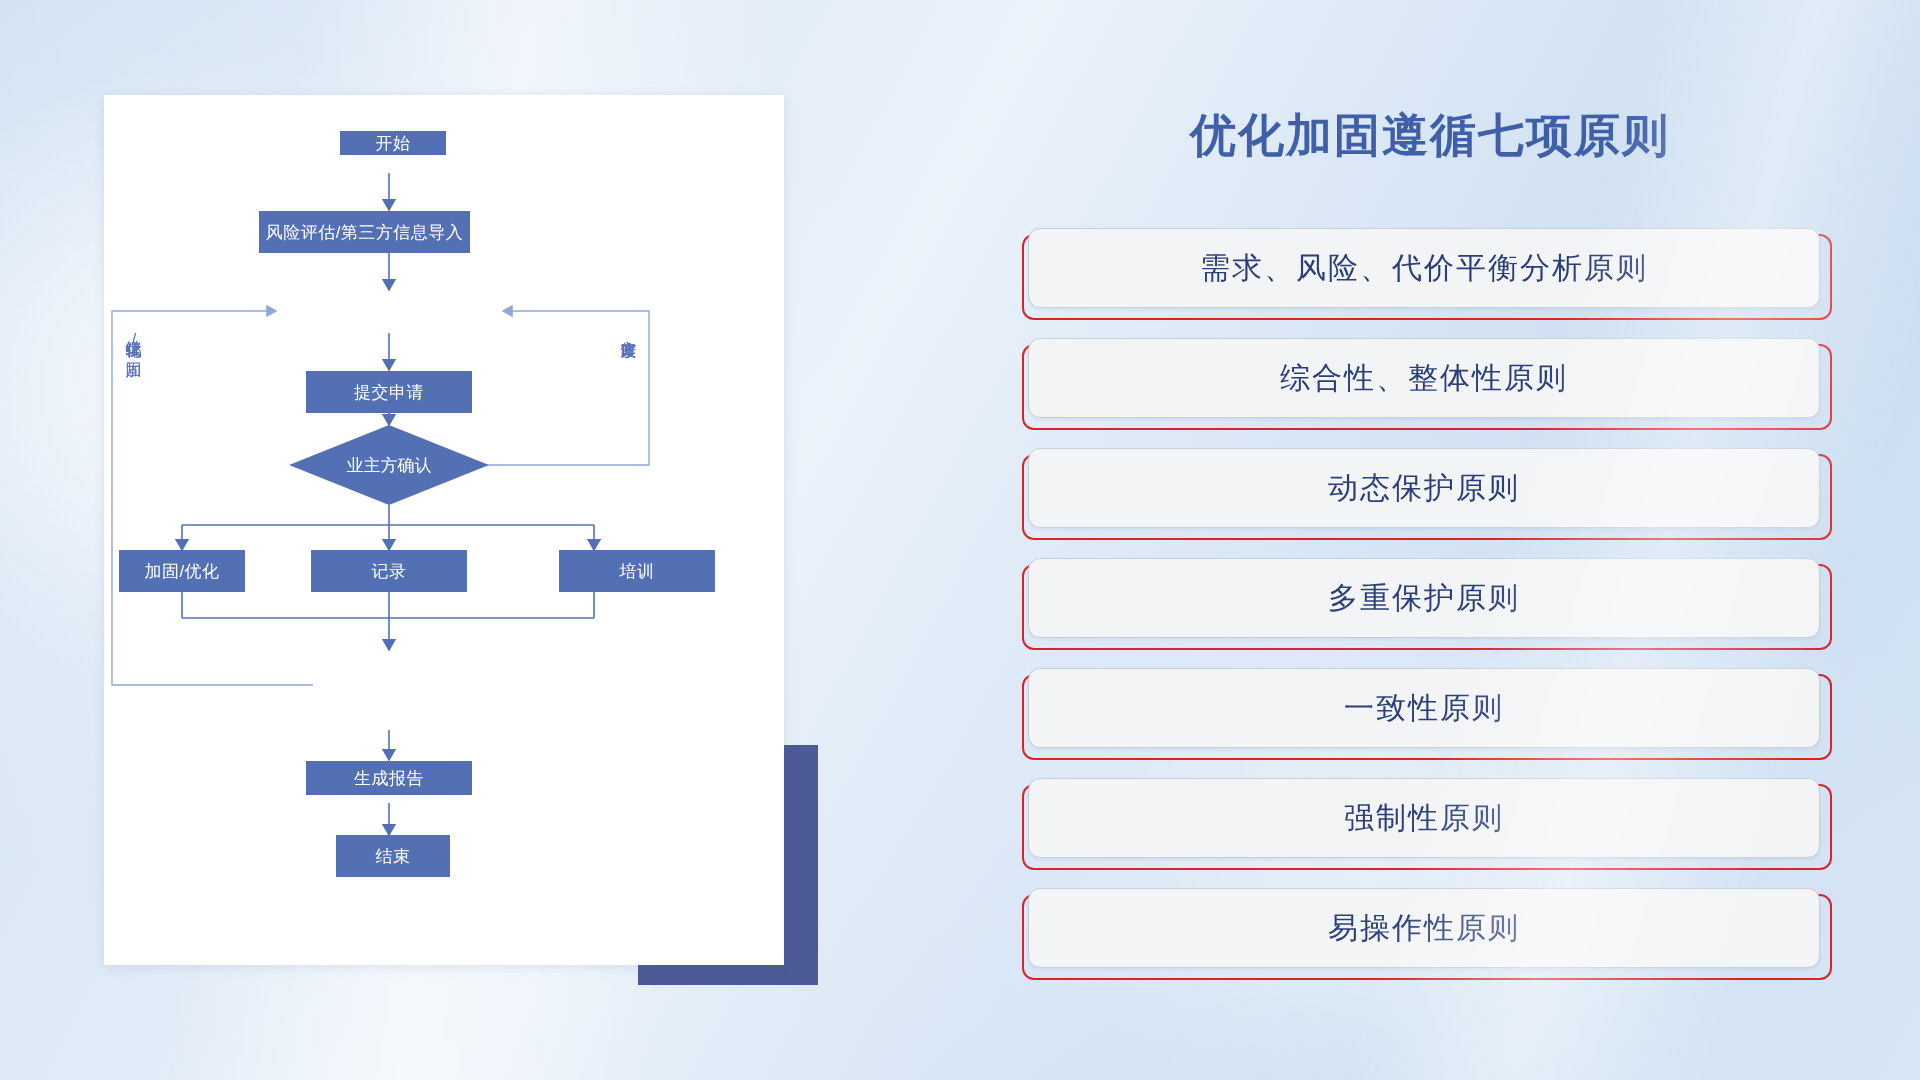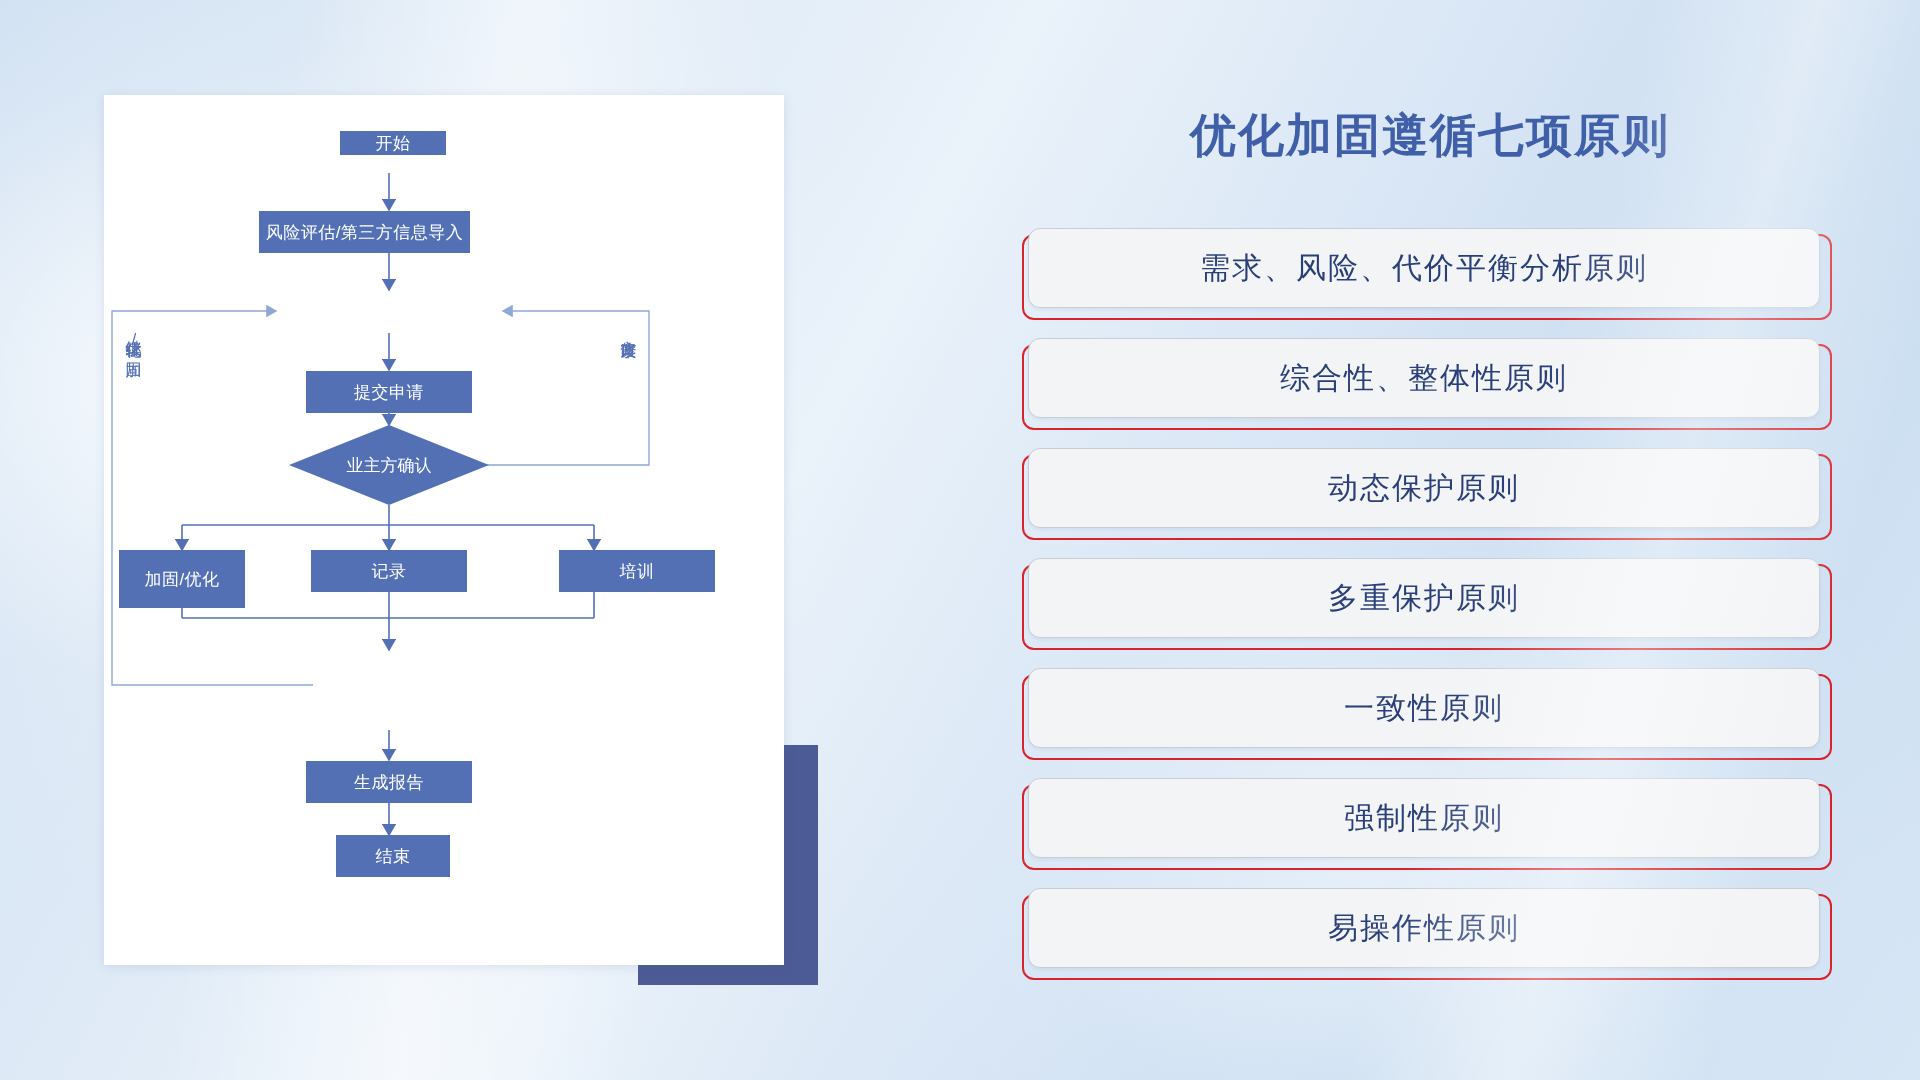--- a/index.html
+++ b/index.html
@@ -219,32 +219,32 @@
       </div>
       <div class="node" style="left:202px; top:276px; width:166px; height:42px;text-align:center;">
         <span>提交申请</span>
       </div>
 
       <div class="diamond-wrap" style="left:185px; top:330px; width:200px; height:80px;">
         <div class="diamond-shape"></div>
         <div class="diamond-label">业主方确认</div>
       </div>
 
-      <div class="node" style="left:15px; top:455px; width:126px; height:58px;">
+      <div class="node" style="left:15px; top:455px; width:126px; height:42px;">
         <span>加固/优化</span>
       </div>
       <div class="node" style="left:207px; top:455px; width:156px; height:42px;">
         <span>记录</span>
       </div>
       <div class="node" style="left:412px; top:455px; width:156px; height:42px;margin-left:43px;">
         <span>培训</span>
       </div>
 
 
-      <div class="node" style="left:202px; top:666px; width:166px; height:42px;">
+      <div class="node" style="left:202px; top:666px; width:166px; height:34px;">
         <span>生成报告</span>
       </div>
       <div class="node" style="left:232px; top:740px; width:114px; height:42px;">
         <span>结束</span>
       </div>
 
       <div class="vlabel" style="left:20px; top:232px; height:130px;">
         <span>继续优化/加固</span>
       </div>
       <div class="vlabel" style="left:515px; top:232px; height:110px;">

